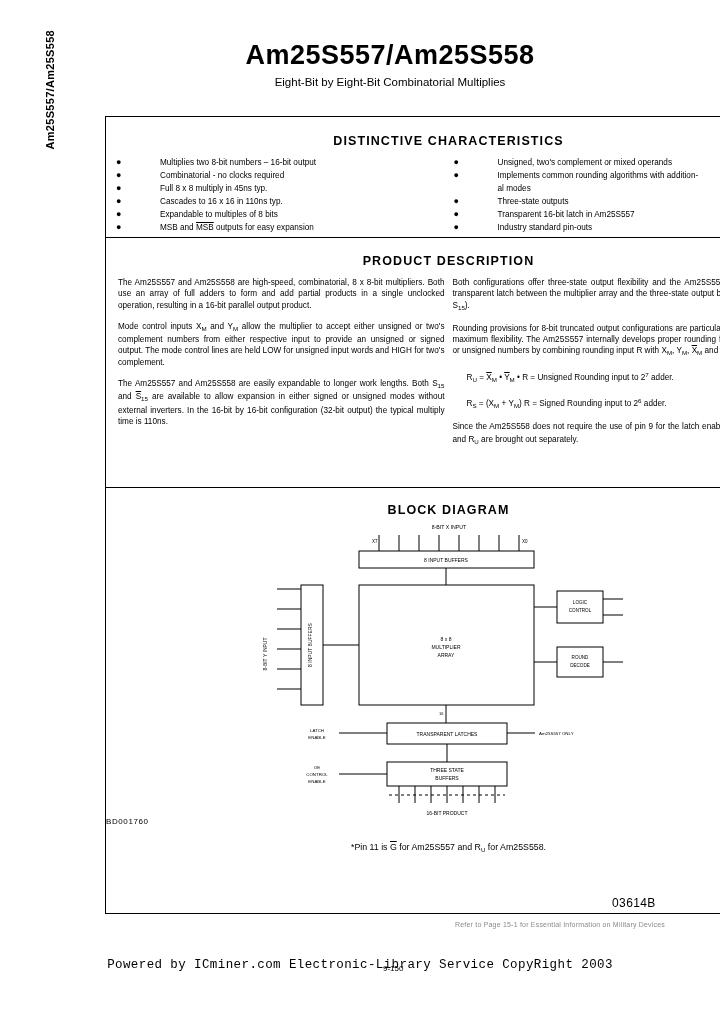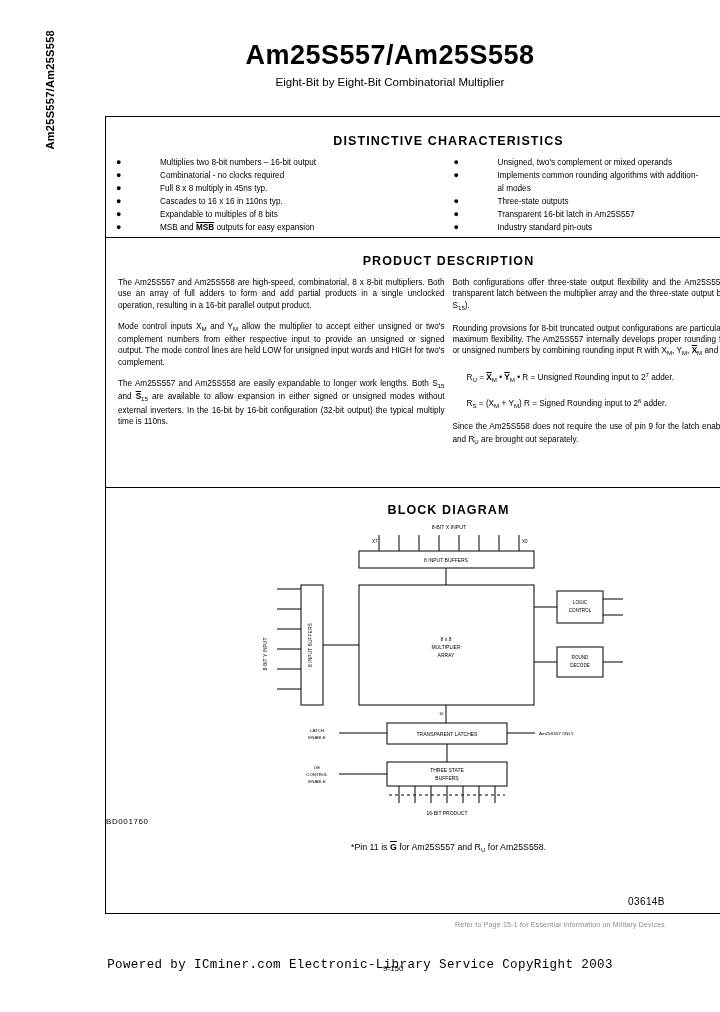--- a/index.html
+++ b/index.html
@@ -103,21 +103,21 @@
     line-height: 11.5px;
     margin-bottom: 1.5px;
   }
   .bullet-dot {
     flex: 0 0 auto;
     width: 9px;
     font-size: 9px;
     line-height: 11.5px;
   }
   .bullet-text { flex: 1 1 auto; padding-left: 35px; }
-  .ovl { text-decoration: overline; font-weight: bold; }
+  .ovl { text-decoration: overline; }
 
   
   #gd-head { position: absolute; left:0; right:0; top: 137px; }
   .gd-cols {
     position: absolute;
     top: 160px;
     left: 12px;
     right: 12px;
     display: flex;
     gap: 8px;
@@ -160,23 +160,23 @@
     position: absolute;
     left: 0; right: 0;
     top: 725px;
     text-align: center;
     font-size: 8.8px;
   }
 
   
   .doc-num {
     position: absolute;
-    left: 628px;
+    left: 612px;
     top: 896px;
-    font-size: 10px;
+    font-size: 12px;
     letter-spacing: .4px;
   }
   .page-num {
     position: absolute;
     left: 383px;
     top: 918px;
     font-size: 8px;
     margin-top: 46px;
   }
   .footer-ref {
@@ -201,21 +201,21 @@
 </head>
 <body>
 
 <div class="page">
 
   <div class="side-title">
     <span class="side-title-inner">Am25S557/Am25S558</span>
   </div>
 
   <div class="doc-title">Am25S557/Am25S558</div>
-  <div class="doc-subtitle">Eight-Bit by Eight-Bit Combinatorial Multiplier</div>
+  <div class="doc-subtitle">Eight-Bit by Eight-Bit Combinatorial Multiplies</div>
 
   <div class="frame">
 
     <div class="section-head" id="dc-head">DISTINCTIVE CHARACTERISTICS</div>
 
     <div class="dc-cols">
       <div class="dc-col">
         <div class="bullet-item">
           <span class="bullet-dot">●</span>
           <span class="bullet-text">Multiplies two 8-bit numbers – 16-bit output</span>

